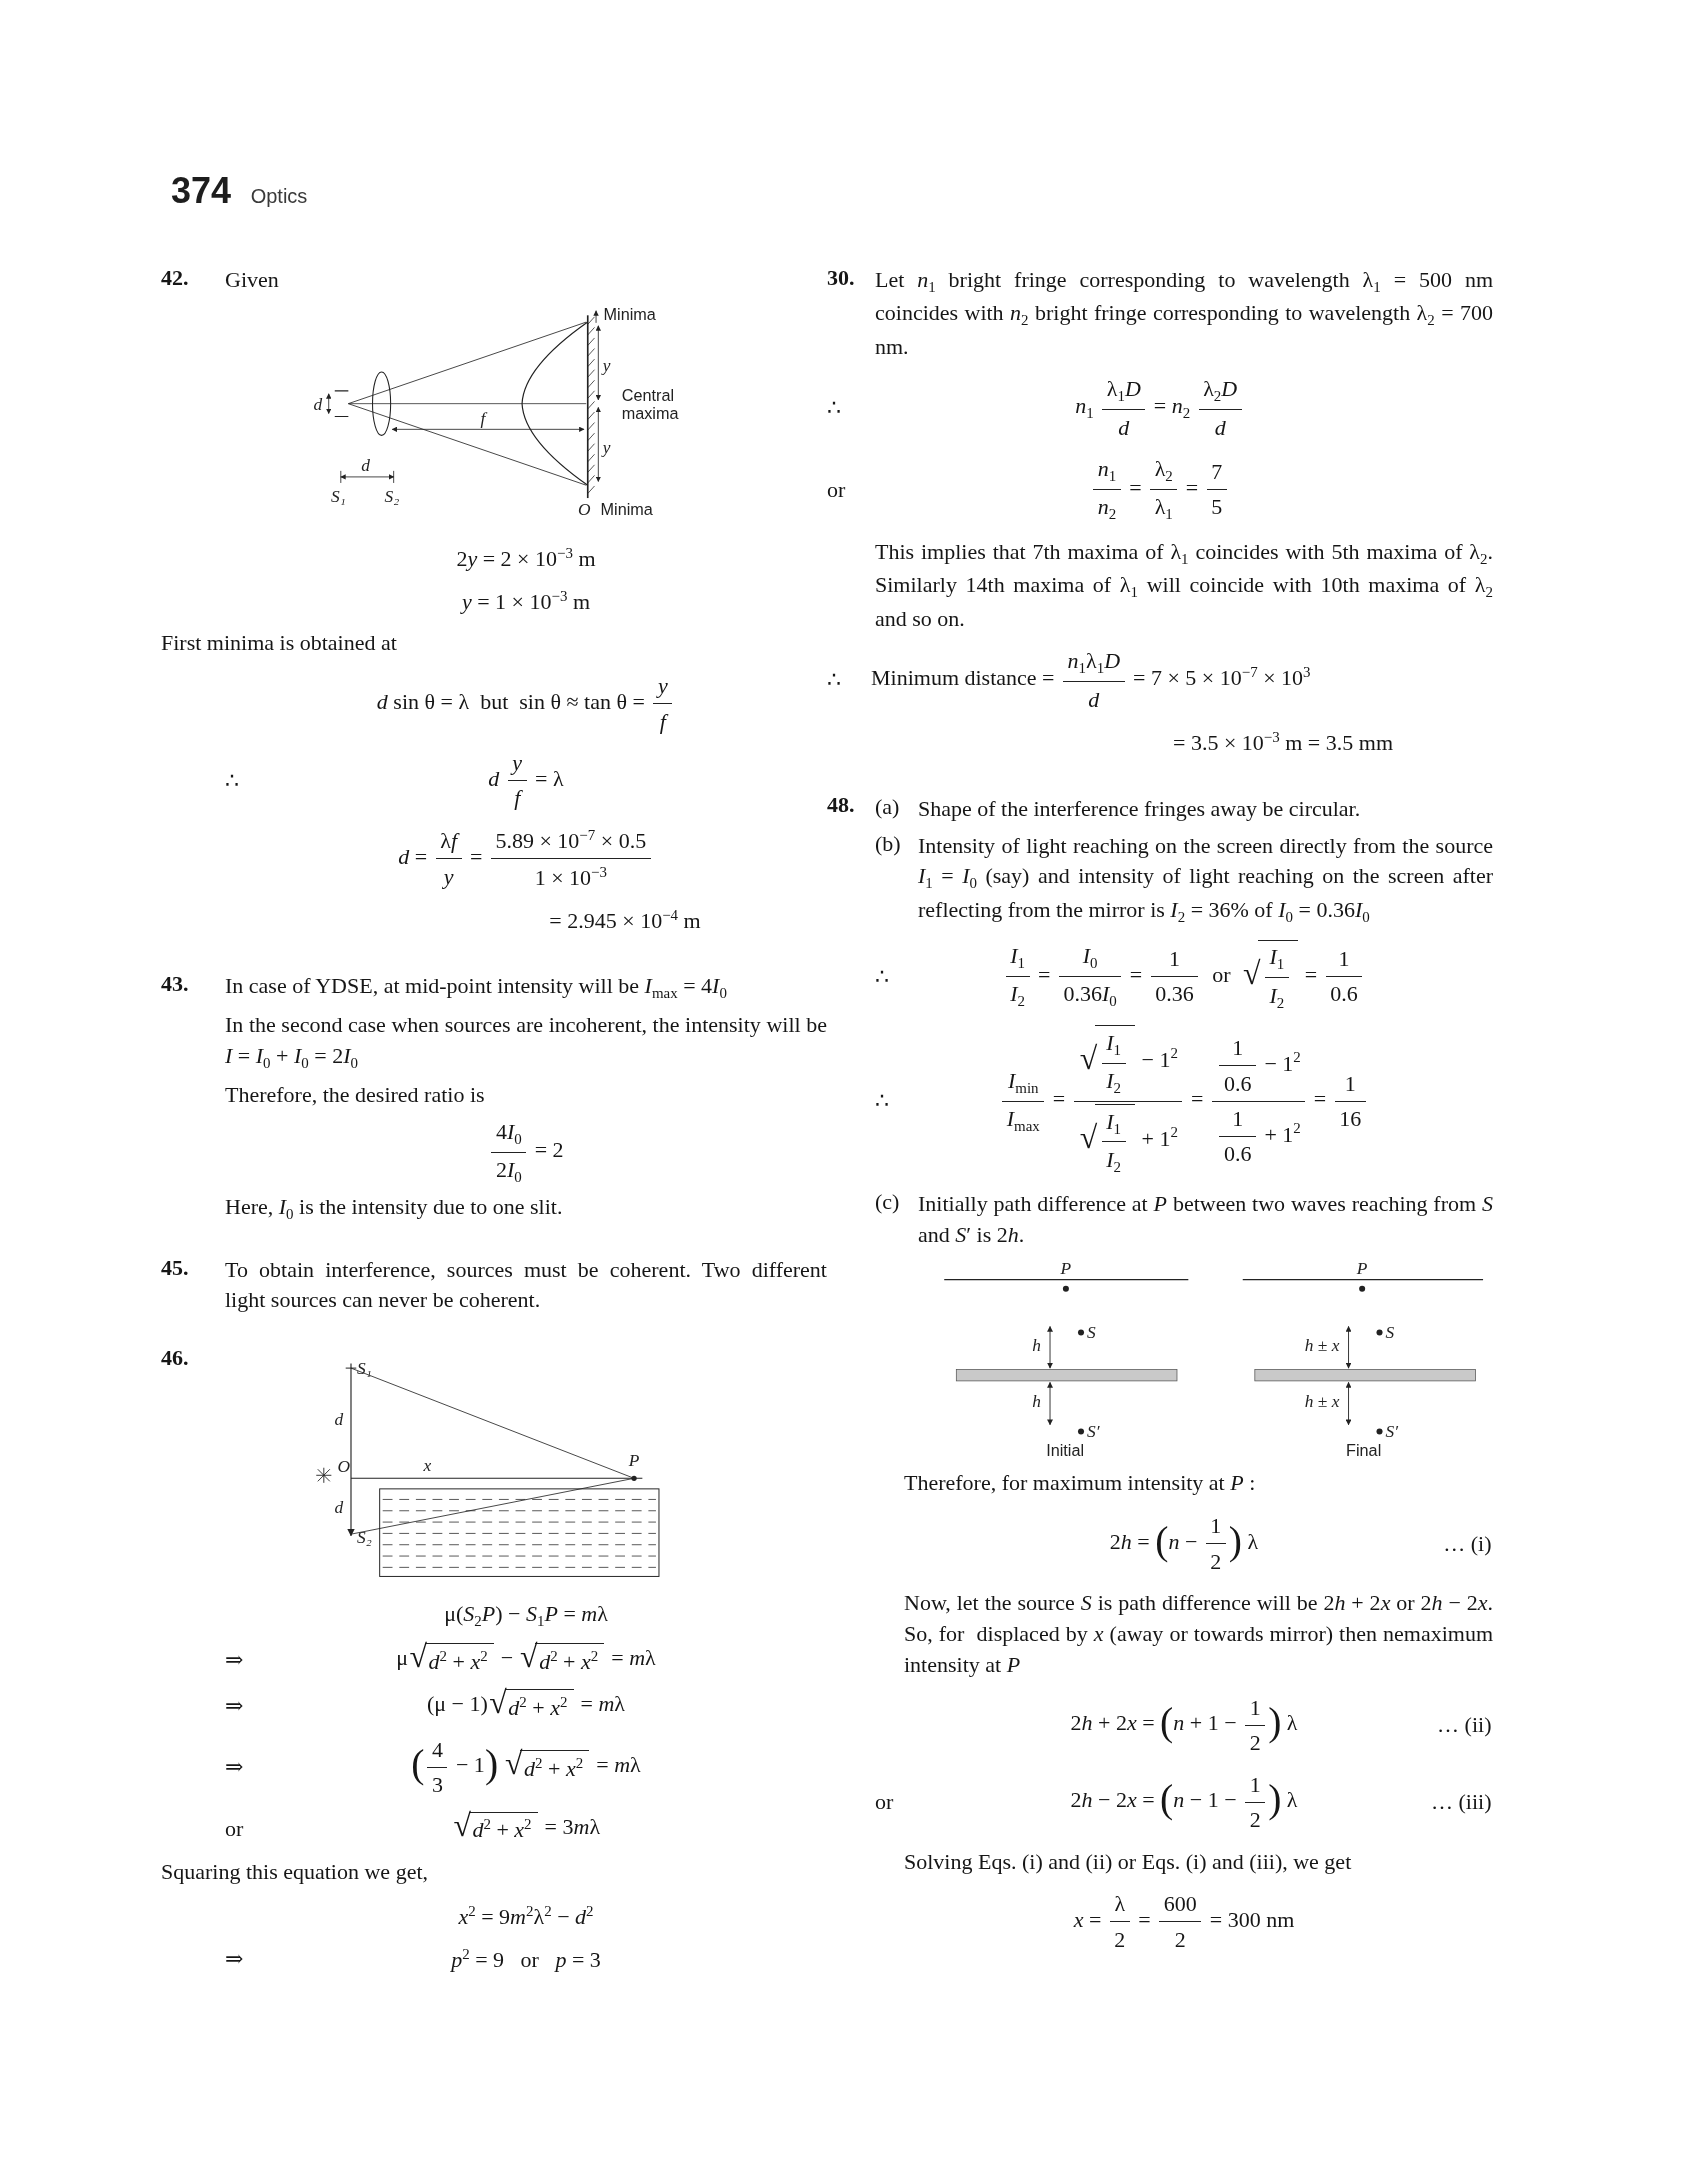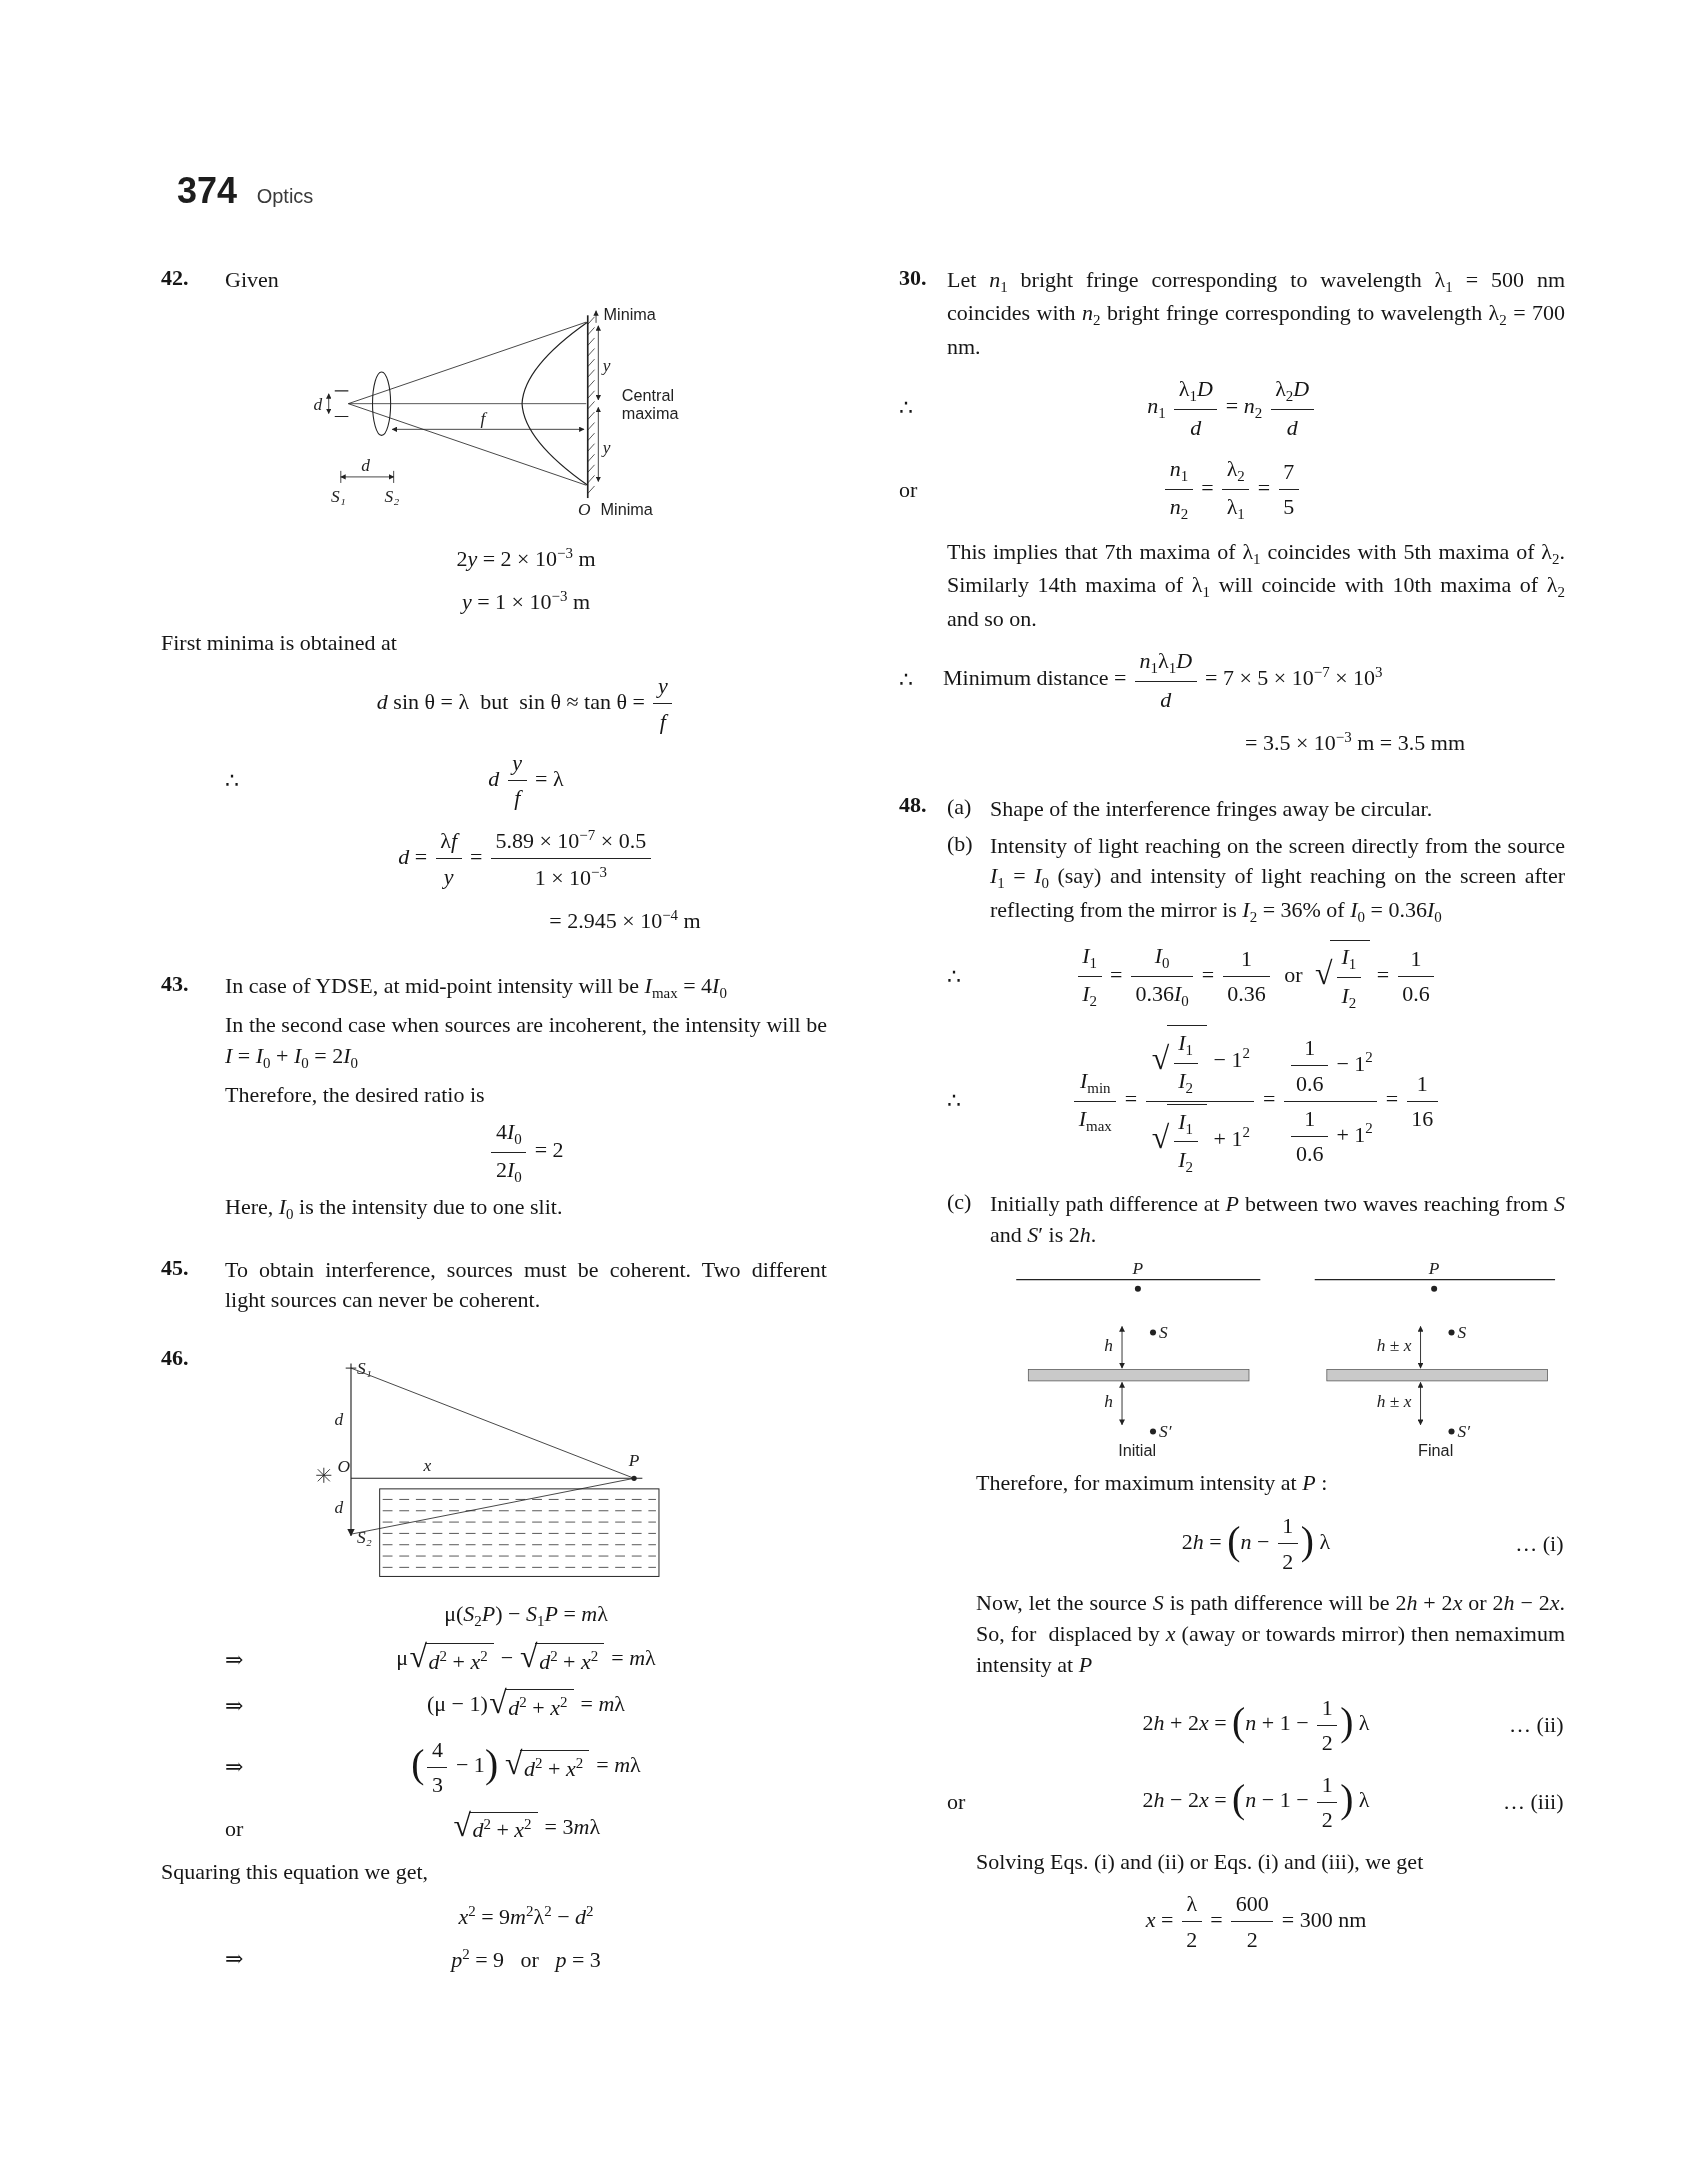--- a/index.html
+++ b/index.html
@@ -1,24 +1,24 @@
 <!DOCTYPE html>
 <html style="font-size:12px"><head>
 <meta charset="utf-8">
 <style>
   *{box-sizing:border-box}
   html,body{margin:0;padding:0}
   body{width:1700px;height:2172px;background:#fff;color:#161616;
        font-family:"Liberation Serif","DejaVu Serif",serif;font-size:22px;overflow:hidden}
   .page{padding:170px 113px 45px 161px}
-  .hdr{display:flex;align-items:baseline;gap:19.6px;margin:0 0 53px 16px;
+  .hdr{display:flex;align-items:baseline;gap:19.6px;margin:0 0 53px 10px;
        font-family:"Liberation Sans","DejaVu Sans",sans-serif}
   .pageno{font-size:36px;font-weight:700;color:#1d1d1d}
   .section{font-size:20px;color:#3a3a3a}
-  .cols{display:flex;gap:72px}
+  .cols{display:flex;}
   .col{width:666px;flex:none}
   .prob{display:flex;align-items:flex-start;margin:0 0 23px}
   .pnum{flex:none;width:64px;font-weight:700}
   .col-r .pnum{width:48px}
   .pbody{flex:1;min-width:0}
   .txt{margin:0 0 6px;text-align:justify;line-height:1.4}
   .out{margin-left:-64px}
   .col-r .out{margin-left:-48px}
   .eqline{position:relative;margin:12px 0;text-align:center;line-height:1.35}
   .eqline.lft{text-align:left;padding-left:44px}

